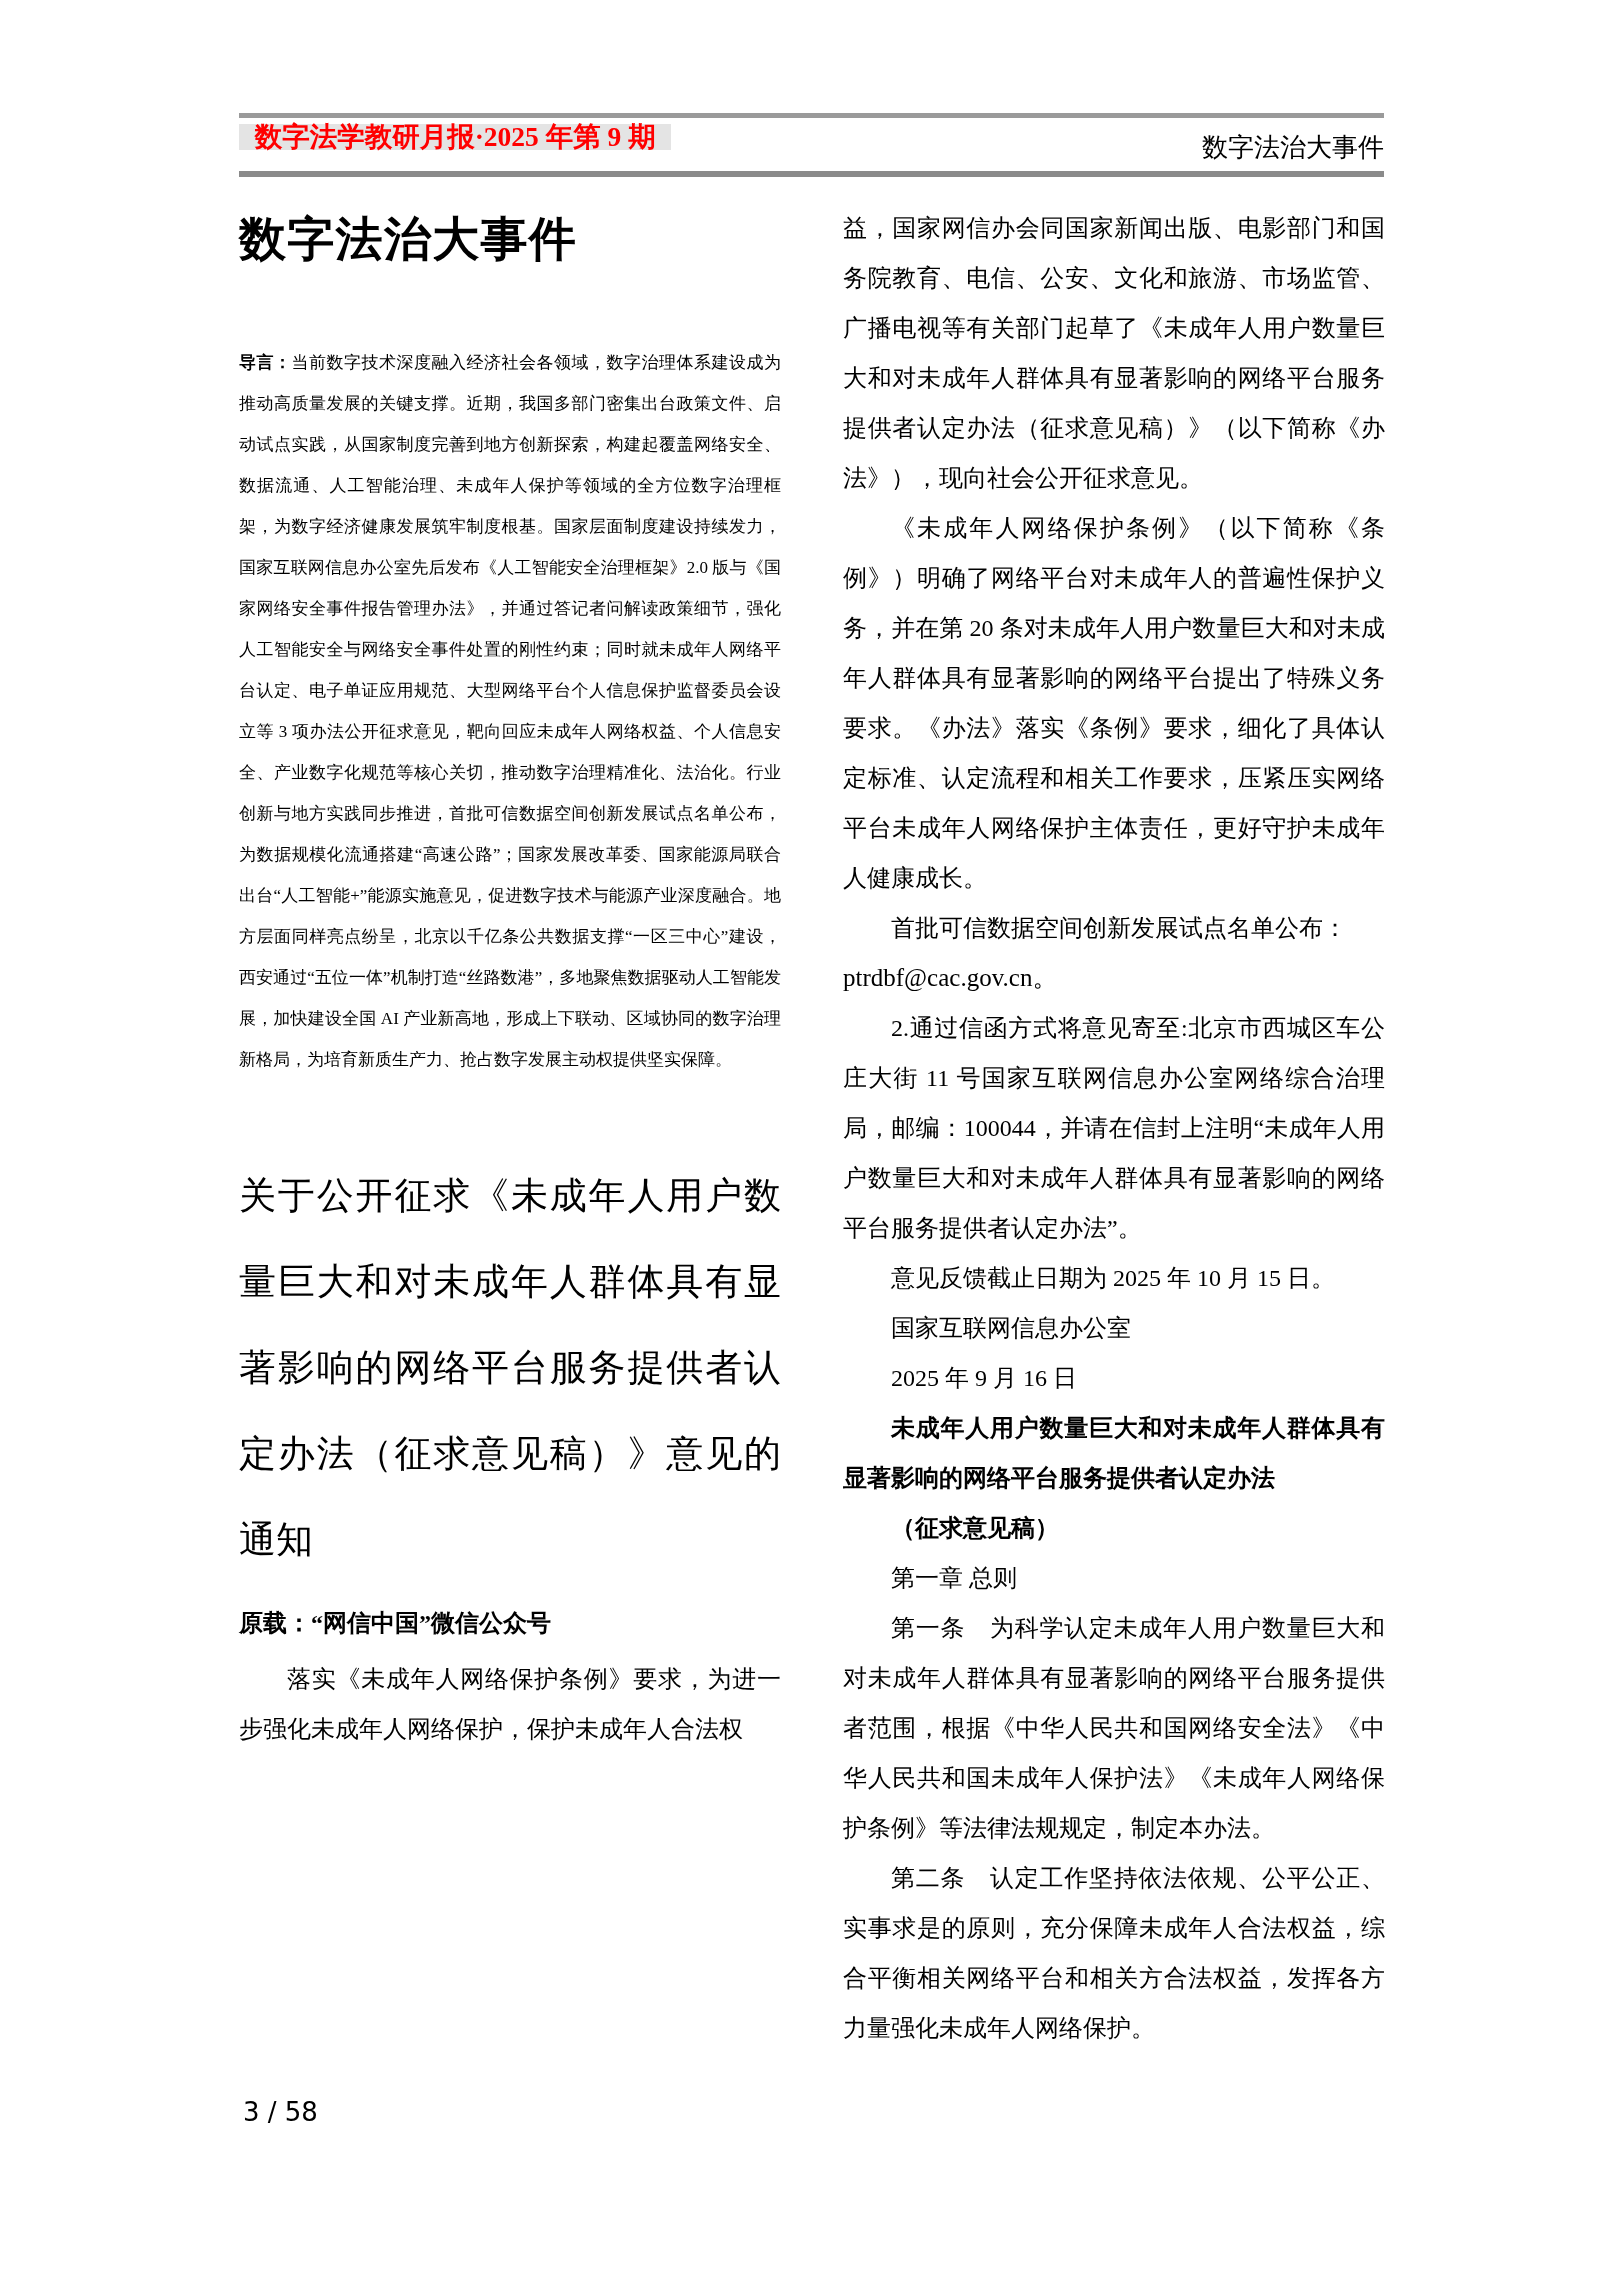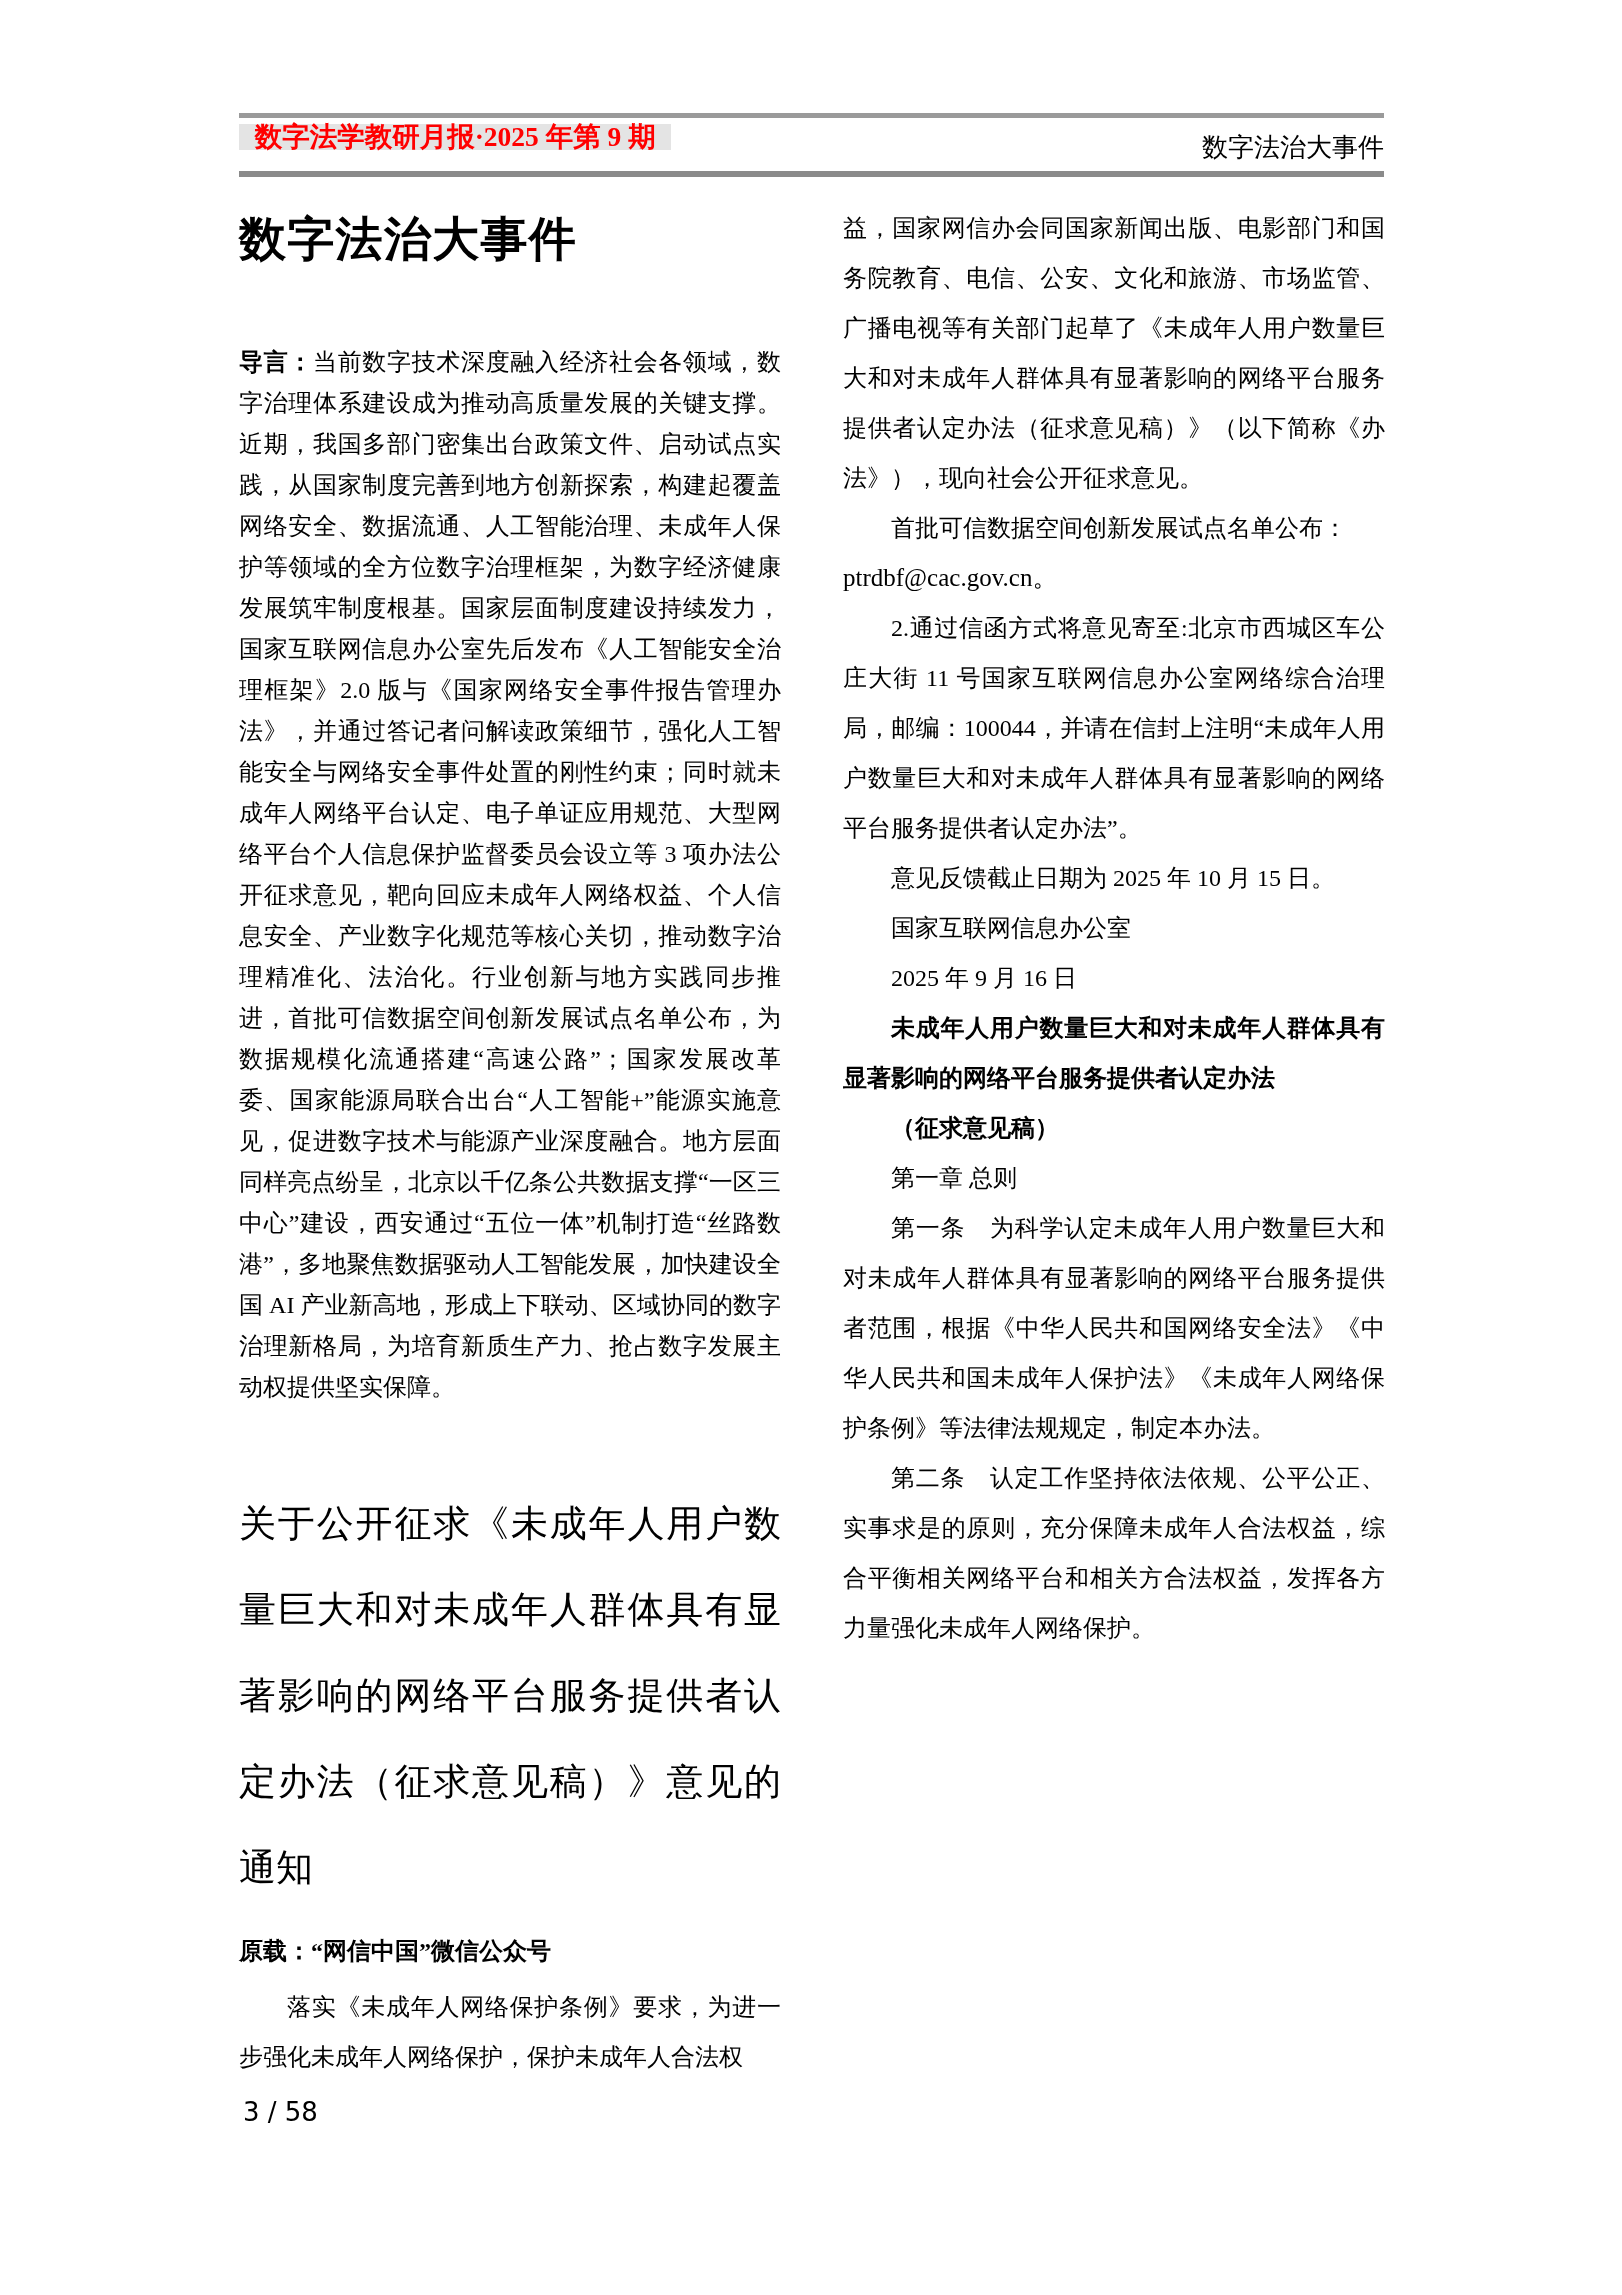--- a/index.html
+++ b/index.html
@@ -18,21 +18,21 @@
   .masthead-title{font-size:27.5px;font-weight:bold;white-space:nowrap;}
   .header-section{position:absolute;right:239px;top:130px;font-size:26px;}
   
   .col{position:absolute;top:203px;width:542px;}
   .col-left{left:239px;}
   .col-right{left:843px;}
   .article-title{
     margin:0;font-family:"DejaVu Sans", sans-serif;font-weight:bold;
     font-size:47px;line-height:72px;letter-spacing:1.3px;
   }
-  .intro{margin:67px 0 0 0;font-size:24px;line-height:41px;text-align:justify;}
+  .intro{margin:67px 0 0 0;font-size:17px;line-height:41px;text-align:justify;}
   .intro-lead{font-weight:bold;}
   .notice-heading{
     margin:73px 0 0 0;font-weight:normal;font-size:37px;line-height:86px;
     text-align:justify;
   }
   .source-line{margin:19.6px 0 0 0;font-size:24px;line-height:41px;font-weight:bold;}
   .p{margin:0;font-size:24px;line-height:50px;text-align:justify;}
   .ind{text-indent:48px;}
   .bold{font-weight:bold;}
   .stretch{text-align-last:justify;text-justify:inter-character;}
@@ -60,20 +60,21 @@
 
   <h2 class="notice-heading">关于公开征求《未成年人用户数量巨大和对未成年人群体具有显著影响的网络平台服务提供者认定办法（征求意见稿）》意见的通知</h2>
 
   <p class="source-line">原载：“网信中国”微信公众号</p>
 
   <p class="p ind left-tail">落实《未成年人网络保护条例》要求，为进一步强化未成年人网络保护，保护未成年人合法权</p>
 </div>
 
 <div class="col col-right">
   <p class="p">益，国家网信办会同国家新闻出版、电影部门和国务院教育、电信、公安、文化和旅游、市场监管、广播电视等有关部门起草了《未成年人用户数量巨大和对未成年人群体具有显著影响的网络平台服务提供者认定办法（征求意见稿）》（以下简称《办法》），现向社会公开征求意见。</p>
+  <p class="p ind">《未成年人网络保护条例》（以下简称《条例》）明确了网络平台对未成年人的普遍性保护义务，并在第 20 条对未成年人用户数量巨大和对未成年人群体具有显著影响的网络平台提出了特殊义务要求。《办法》落实《条例》要求，细化了具体认定标准、认定流程和相关工作要求，压紧压实网络平台未成年人网络保护主体责任，更好守护未成年人健康成长。</p>
   <p class="p ind">首批可信数据空间创新发展试点名单公布：</p>
   <p class="p email">ptrdbf@cac.gov.cn。</p>
   <p class="p ind">2.通过信函方式将意见寄至:北京市西城区车公庄大街 11 号国家互联网信息办公室网络综合治理局，邮编：100044，并请在信封上注明“未成年人用户数量巨大和对未成年人群体具有显著影响的网络平台服务提供者认定办法”。</p>
   <p class="p ind">意见反馈截止日期为 2025 年 10 月 15 日。</p>
   <p class="p ind">国家互联网信息办公室</p>
   <p class="p ind">2025 年 9 月 16 日</p>
   <p class="p ind bold">未成年人用户数量巨大和对未成年人群体具有显著影响的网络平台服务提供者认定办法</p>
   <p class="p ind bold">（征求意见稿）</p>
   <p class="p ind">第一章 总则</p>
   <p class="p ind">第一条　为科学认定未成年人用户数量巨大和对未成年人群体具有显著影响的网络平台服务提供者范围，根据《中华人民共和国网络安全法》《中华人民共和国未成年人保护法》《未成年人网络保护条例》等法律法规规定，制定本办法。</p>

